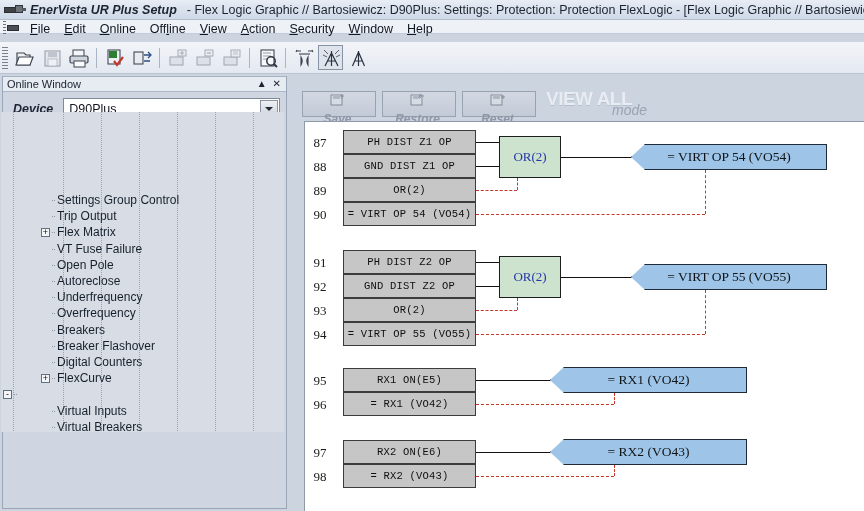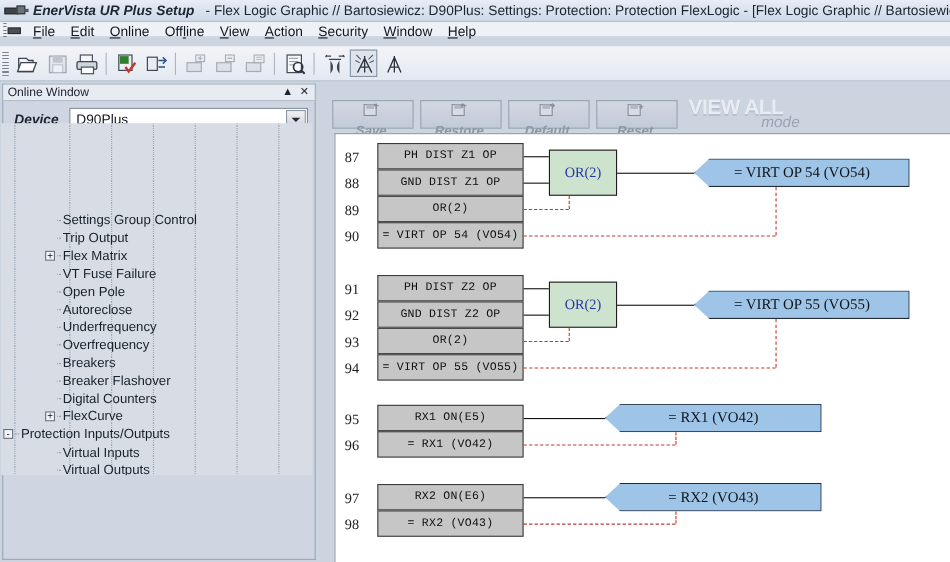--- a/index.html
+++ b/index.html
@@ -552,29 +552,28 @@
           <span class="tree-label" style="left: 56px;">Digital Counters</span>
         </div>
         <div class="tree-row" style="top: 178.2px; position: absolute; left: 0px; width: 265px;">
           <span class="tree-exp" style="left: 40px;">+</span>
           <span class="tree-dashes" style="left: 51px; top: 8px; width: 4px;"></span>
           <span class="tree-label" style="left: 56px;">FlexCurve</span>
         </div>
         <div class="tree-row" style="top: 194.4px; position: absolute; left: 0px; width: 265px;">
           <span class="tree-exp" style="left: 2px;">-</span>
           <span class="tree-dashes" style="left: 13px; top: 8px; width: 4px;"></span>
-          <span class="tree-label" style="left: 18px;">Protection Inputs/Outputs</span>
         </div>
         <div class="tree-row" style="top: 210.6px; position: absolute; left: 0px; width: 265px;">
           <span class="tree-dashes" style="left: 51px; top: 8px; width: 4px;"></span>
           <span class="tree-label" style="left: 56px;">Virtual Inputs</span>
         </div>
         <div class="tree-row" style="top: 226.8px; position: absolute; left: 0px; width: 265px;">
           <span class="tree-dashes" style="left: 51px; top: 8px; width: 4px;"></span>
-          <span class="tree-label" style="left: 56px;">Virtual Outputs</span>
+          <span class="tree-label" style="left: 56px;">Virtual Breakers</span>
         </div>
       </div>
   </div>
 
   <div class="tree-scrollbar">
     <div class="sb-up">
         <span></span>
       </div>
     <div class="sb-thumb"></div>
     <div class="sb-track-lower"></div>
@@ -595,30 +594,20 @@
       </div>
       <div class="mt-btn">
         <span class="mico">
           <svg width="16" height="15" viewBox="0 0 16 15">
             <rect x="1" y="3" width="11" height="10" fill="#dfe3ea" stroke="#4c5563" stroke-width="1"></rect>
             <rect x="3" y="3" width="7" height="4" fill="#98a1ae"></rect>
             <path d="M14 4h-4M11 2l-2 2 2 2" fill="none" stroke="#4c5563" stroke-width="1"></path>
           </svg>
         </span>
         <span>Restore</span>
-      </div>
-      <div class="mt-btn">
-        <span class="mico">
-          <svg width="16" height="15" viewBox="0 0 16 15">
-            <rect x="1" y="3" width="11" height="10" fill="#dfe3ea" stroke="#4c5563" stroke-width="1"></rect>
-            <rect x="3" y="3" width="7" height="4" fill="#98a1ae"></rect>
-            <path d="M10 4h4M12 2l2 2-2 2" fill="none" stroke="#4c5563" stroke-width="1"></path>
-          </svg>
-        </span>
-        <span>Default</span>
       </div>
       <div class="mt-btn">
         <span class="mico">
           <svg width="16" height="15" viewBox="0 0 16 15">
             <rect x="1" y="3" width="11" height="10" fill="#dfe3ea" stroke="#4c5563" stroke-width="1"></rect>
             <rect x="3" y="3" width="7" height="4" fill="#98a1ae"></rect>
             <path d="M13 3v4M11 5h4" stroke="#4c5563" stroke-width="1"></path>
           </svg>
         </span>
         <span>Reset</span>

